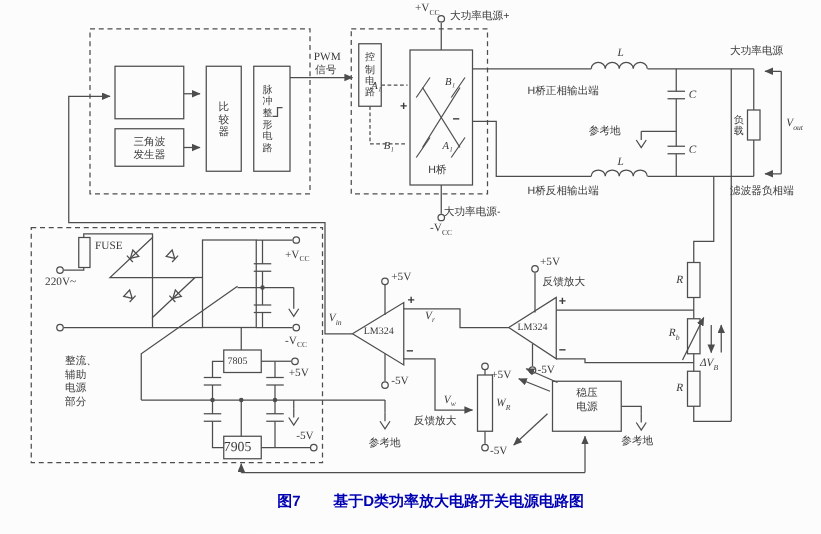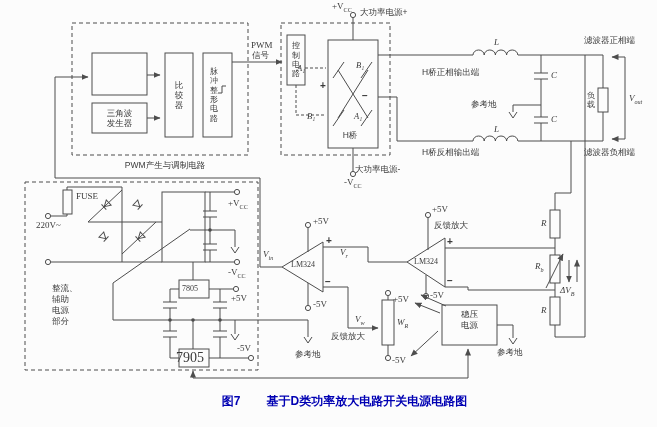--- a/index.html
+++ b/index.html
@@ -224,21 +224,20 @@
 较
 器</div>
 <div class="blk" style="left:203px;top:53px;width:22px;height:84px;font-size:8px">脉
 冲
 整
 形
 电
 路</div>
 <span class="lbl ser" style="left:251px;top:40px">PWM</span>
 <span class="lbl" style="left:252px;top:51px">信号</span>
-<div class="blk" style="left:100px;top:159px;width:130px;height:12px">PWM产生与调制电路</div>
 
 <span class="lbl ser" style="left:332px;top:1px"><span>+V</span><sub>CC</sub></span>
 <span class="lbl" style="left:360px;top:8px">大功率电源+</span>
 <div class="blk" style="left:287px;top:35px;width:18px;height:50px;font-size:8px">控
 制
 电
 路</div>
 <span class="lbl it" style="left:297px;top:64px;font-size:8.5px">A₁</span>
 <span class="lbl it" style="left:356px;top:61px;font-size:8.5px">B₁</span>
 <span class="lbl it" style="left:307px;top:112px;font-size:8.5px">B₁</span>
@@ -252,21 +251,21 @@
 <span class="lbl" style="left:422px;top:148px">H桥反相输出端</span>
 
 <span class="lbl it" style="left:494px;top:37px">L</span>
 <span class="lbl it" style="left:494px;top:124px">L</span>
 <span class="lbl it" style="left:551px;top:70px">C</span>
 <span class="lbl it" style="left:551px;top:114px">C</span>
 <span class="lbl" style="left:471px;top:100px">参考地</span>
 <div class="blk" style="left:585px;top:86px;width:12px;height:28px;font-size:8px">负
 载</div>
 <span class="lbl it" style="left:629px;top:93px"><span>V</span><sub>out</sub></span>
-<span class="lbl" style="left:584px;top:36px">滤波器正相端</span>
+<span class="lbl" style="left:584px;top:36px">大功率电源</span>
 <span class="lbl" style="left:584px;top:148px">滤波器负相端</span>
 
 <span class="lbl it" style="left:541px;top:218px">R</span>
 <span class="lbl it" style="left:535px;top:261px"><span>R</span><sub>b</sub></span>
 <span class="lbl it" style="left:541px;top:305px">R</span>
 <span class="lbl it" style="left:560px;top:285px"><span>ΔV</span><sub>B</sub></span>
 
 <div class="blk ser" style="left:284px;top:258px;width:38px;height:13px;font-size:8px">LM324</div>
 <span class="lbl sign" style="left:326px;top:235px">+</span>
 <span class="lbl sign" style="left:325px;top:276px">−</span>
@@ -294,21 +293,21 @@
 <span class="lbl ser" style="left:76px;top:191px">FUSE</span>
 <span class="lbl ser" style="left:36px;top:220px">220V~</span>
 <div class="lbl" style="left:52px;top:283px;line-height:1.3">整流、
 辅助
 电源
 部分</div>
 <span class="lbl ser" style="left:228px;top:198px"><span>+V</span><sub>CC</sub></span>
 <span class="lbl ser" style="left:228px;top:267px"><span>-V</span><sub>CC</sub></span>
 <div class="blk ser" style="left:179px;top:280px;width:22px;height:18px;font-size:8px">7805</div>
 <span class="lbl ser" style="left:231px;top:293px">+5V</span>
-<div class="blk ser" style="left:179px;top:349px;width:22px;height:18px;font-size:14px">7905</div>
+<div class="blk ser" style="left:179px;top:349px;width:22px;height:18px;font-size:11px">7905</div>
 <span class="lbl ser" style="left:237px;top:343px">-5V</span>
 <span class="lbl" style="left:295px;top:350px">参考地</span>
 
 <div class="caption">
   <span>图7</span><span class="capgap"></span><span>基于D类功率放大电路开关电源电路图</span>
 </div>
 
 </div>
 
 </body></html>

